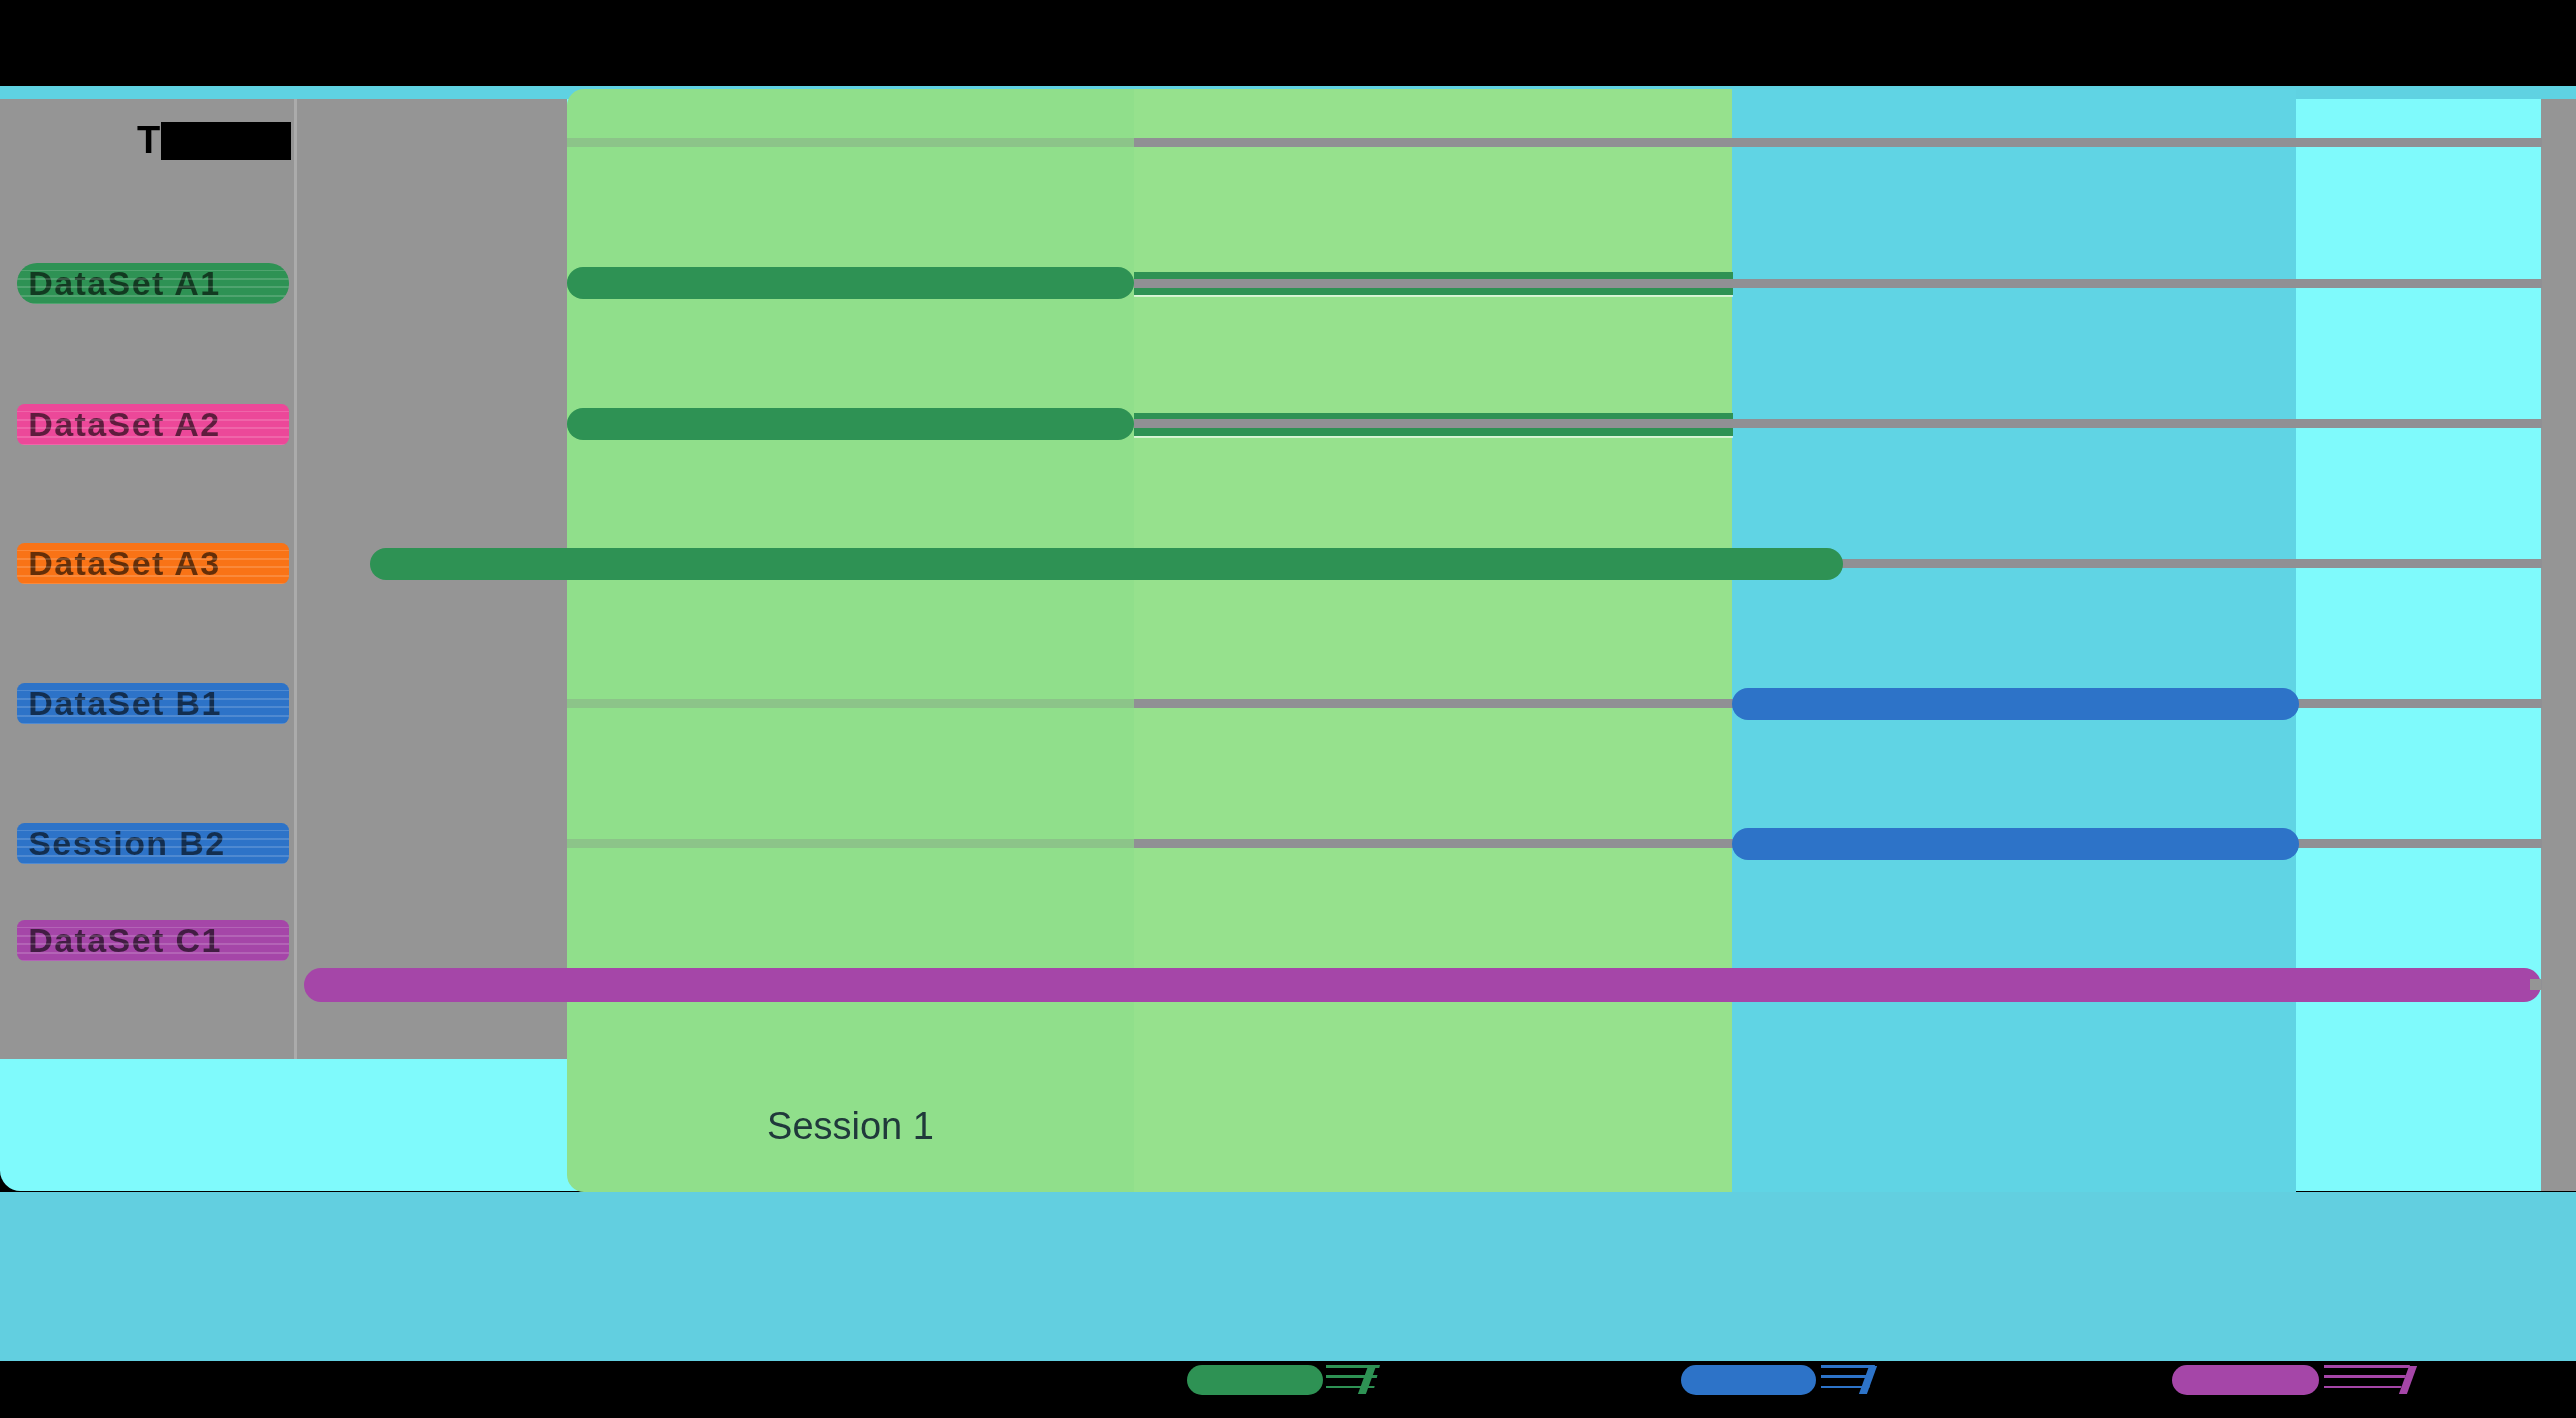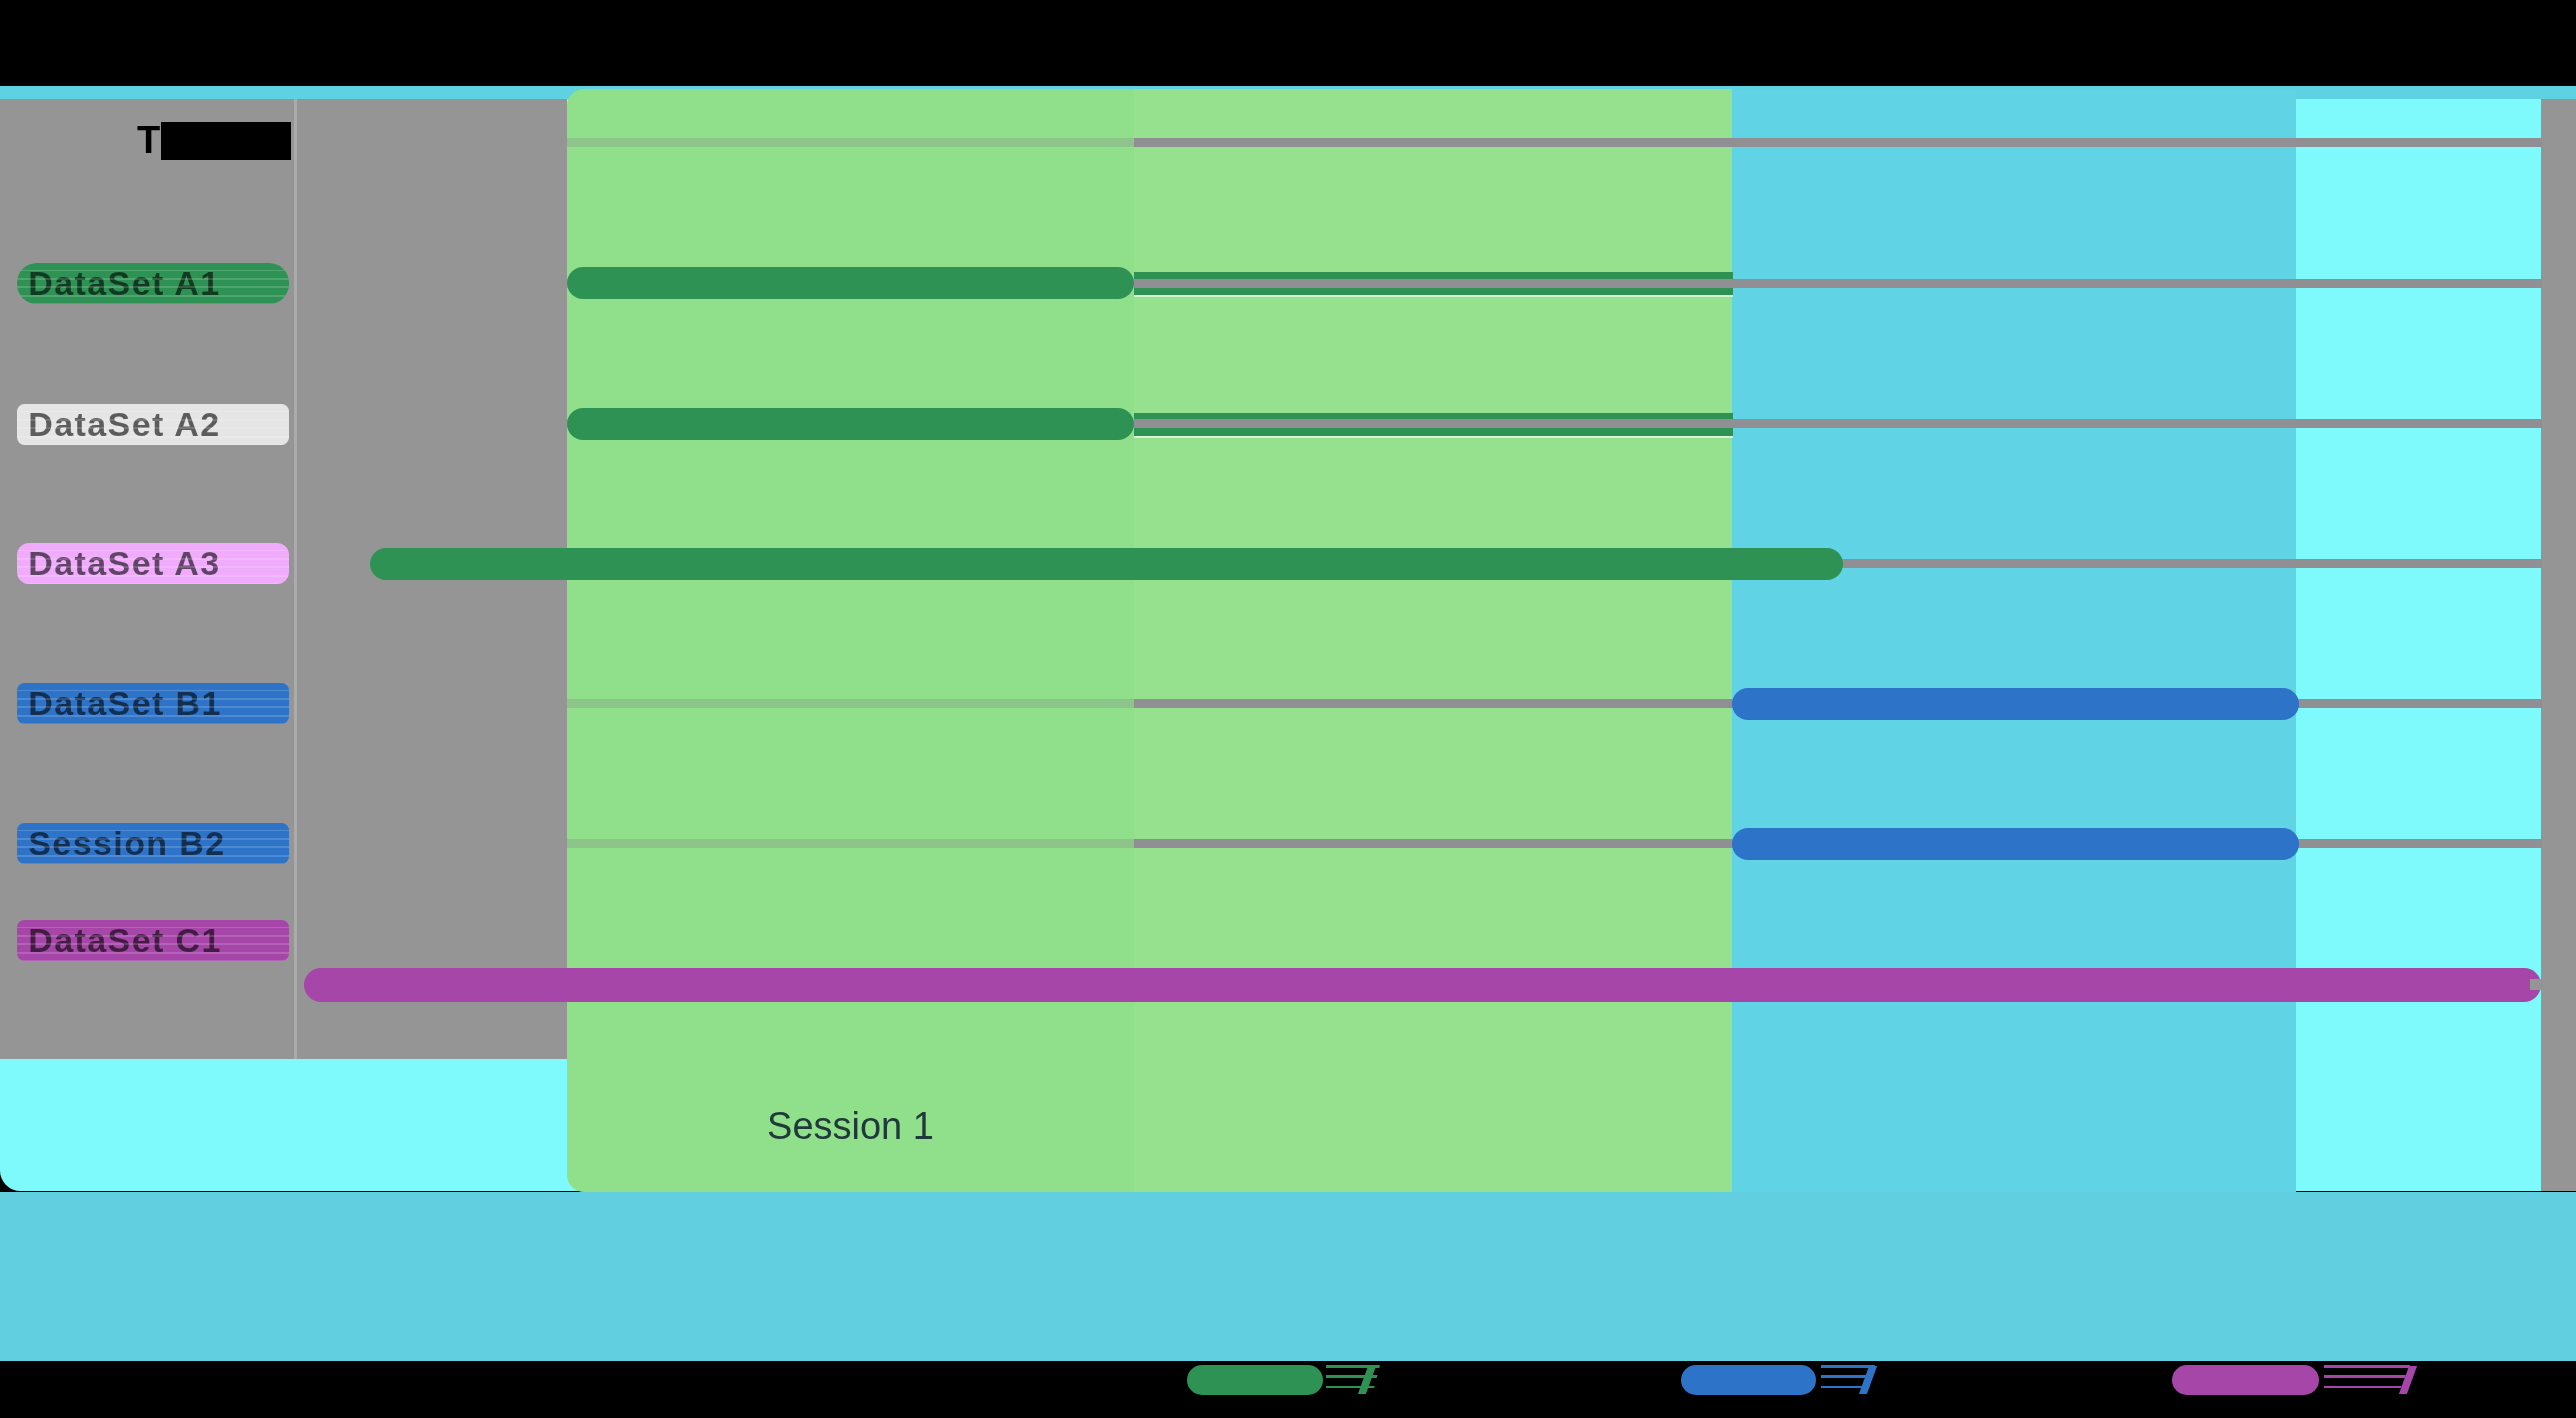--- a/index.html
+++ b/index.html
@@ -100,22 +100,22 @@
   <div class="abs grid grid-o g4" style="background: rgb(144, 144, 148);"></div>
   <div class="abs grid grid-t g5" style="background: rgb(140, 196, 137);"></div>
   <div class="abs grid grid-o g5" style="background: rgb(144, 144, 148);"></div>
   <div class="abs grid grid-t g6" style="background: rgb(140, 196, 137);"></div>
   <div class="abs grid grid-o g6" style="background: rgb(144, 144, 148);"></div>
 
   <div class="abs tail t1" style="background: rgb(46, 146, 84);"></div>
   <div class="abs tail t2" style="background: rgb(46, 146, 84);"></div>
 
   <div class="abs pill p1" style="background: rgb(46, 146, 84);">DataSet A1</div>
-  <div class="abs pill p2" style="background: #e5e5e5;">DataSet A2</div>
-  <div class="abs pill p3" style="background: #f0abfc; border-radius: 12px;">DataSet A3</div>
+  <div class="abs pill p2" style="background: #ec4899;">DataSet A2</div>
+  <div class="abs pill p3" style="background: #f97316;">DataSet A3</div>
   <div class="abs pill p4" style="background: rgb(45, 115, 200);">DataSet B1</div>
   <div class="abs pill p5" style="background: rgb(45, 115, 200);">Session B2</div>
   <div class="abs pill p6" style="background: rgb(165, 70, 168);">DataSet C1</div>
 
   <div class="abs bar b1" style="background: rgb(46, 146, 84);"></div>
   <div class="abs bar b2" style="background: rgb(46, 146, 84);"></div>
   <div class="abs bar b3" style="background: rgb(46, 146, 84);"></div>
   <div class="abs bar b4" style="background: rgb(45, 115, 200);"></div>
   <div class="abs bar b5" style="background: rgb(45, 115, 200);"></div>
   <div class="abs bar b6" style="background: rgb(165, 70, 168);"></div>

